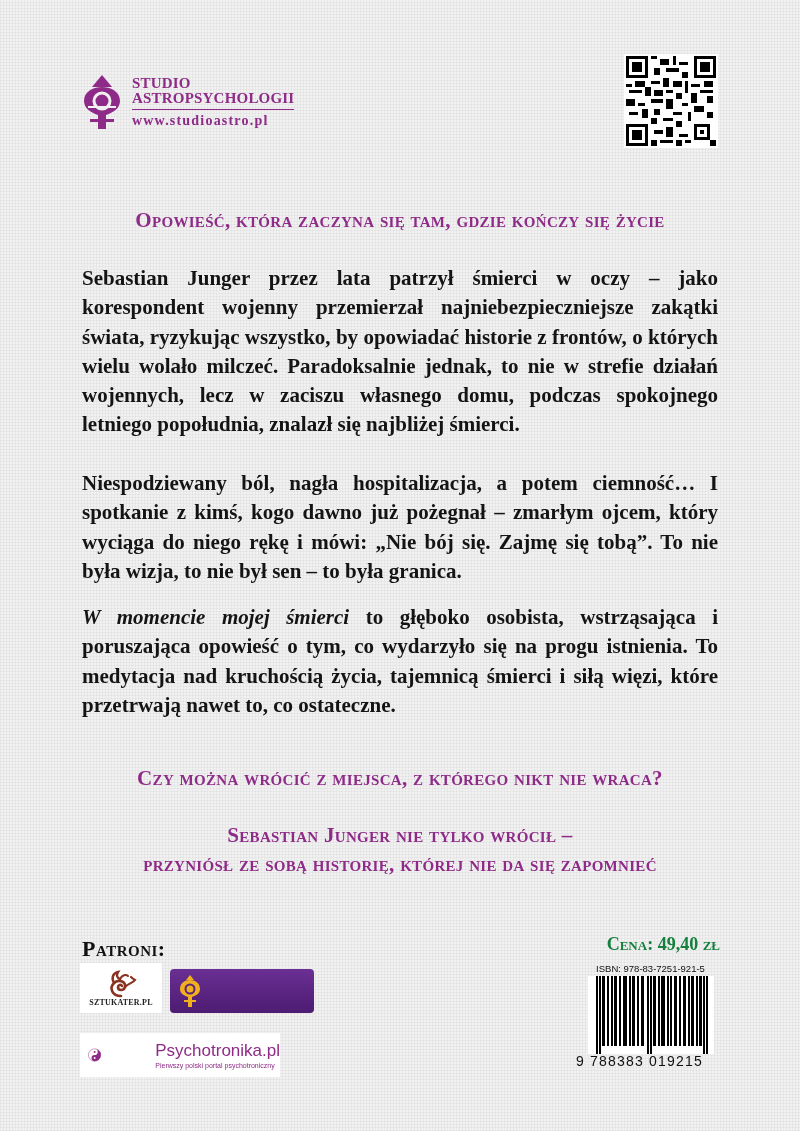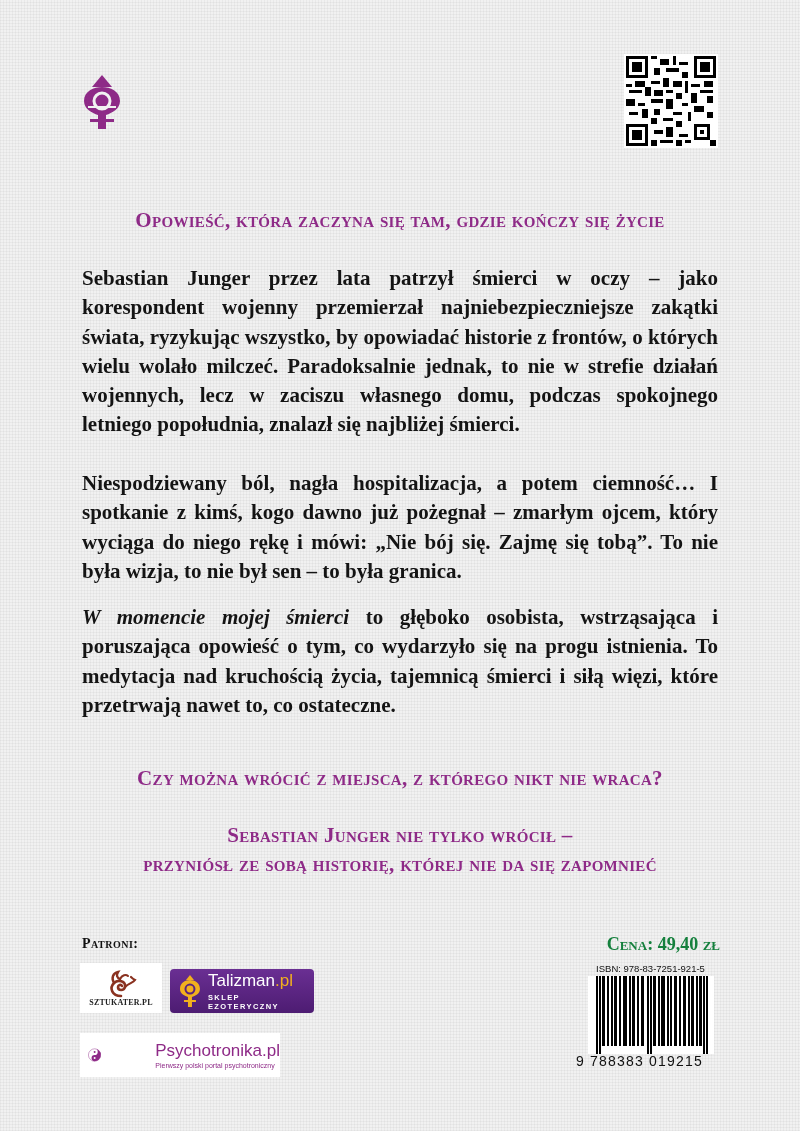--- a/index.html
+++ b/index.html
@@ -41,21 +41,21 @@
   
   .body-text {
     left: 82px; width: 636px; font-family: "Liberation Serif", serif; font-weight: bold;
     font-size: 21px; line-height: 29.3px; text-align: justify; color: #141414;
   }
   .body-text p { margin: 0; }
   .body-text em { font-style: italic; }
 
   .patroni-label {
     left: 82px; top: 936px; font-family: "Liberation Serif", serif; font-weight: bold;
-    font-variant: small-caps; font-size: 14px; letter-spacing: 0.5px; color: #111;
+    font-variant: small-caps; font-size: 22px; letter-spacing: 0.5px; color: #111;
   }
   .price-label {
     left: 560px; top: 934px; width: 160px; text-align: right;
     font-family: "Liberation Serif", serif; font-weight: bold; font-variant: small-caps;
     font-size: 18px; color: #15803d;
   }
 
   .sztukater { left: 80px; top: 963px; width: 82px; height: 50px; background: #fff; display: flex; flex-direction: column; align-items: center; justify-content: flex-end; }
   .sztukater-label { font-family: "Liberation Serif", serif; font-size: 8px; font-weight: bold; color: #222; margin-bottom: 6px; letter-spacing: 0.2px; }
 
@@ -82,20 +82,25 @@
 </head>
 <body>
 
 <div class="abs pub-logo">
   <svg class="pub-emblem" viewBox="0 0 44 58">
     <path d="M22 2 L32 14 L12 14 Z" fill="#8e2a87"></path>
     <path d="M4 28 C4 18, 14 14, 22 14 C30 14, 40 18, 40 28 C40 36, 32 40, 26 42 L26 46 L34 46 L34 49 L26 49 L26 56 L18 56 L18 49 L10 49 L10 46 L18 46 L18 42 C12 40, 4 36, 4 28 Z" fill="#8e2a87"></path>
     <circle cx="22" cy="28" r="8" fill="none" stroke="#f1f1f1" stroke-width="3"></circle>
     <rect x="8" y="33" width="28" height="2" fill="#f1f1f1"></rect>
   </svg>
+  <div class="pub-text">
+    <span class="pub-line1">STUDIO</span>
+    <span class="pub-line2">ASTROPSYCHOLOGII</span>
+    <span class="pub-url">www.studioastro.pl</span>
+  </div>
 </div>
 
 <svg class="abs qr" viewBox="0 0 29 29" shape-rendering="crispEdges">
   <rect width="29" height="29" fill="#fff"></rect>
   <g fill="#000">
     <rect x="0" y="0" width="7" height="7"></rect>
       <rect x="1" y="1" width="5" height="5" fill="#fff"></rect>
       <rect x="2" y="2" width="3" height="3"></rect>
     <rect x="22" y="0" width="7" height="7"></rect>
       <rect x="23" y="1" width="5" height="5" fill="#fff"></rect>
@@ -182,24 +187,20 @@
   </svg>
   <span class="sztukater-label">SZTUKATER.PL</span>
 </div>
 
 <div class="abs talizman">
   <svg width="24" height="34" viewBox="0 0 24 34">
     <path d="M12 1 L16 6 L8 6 Z" fill="#f2b01e"></path>
     <path d="M2 15 C2 9, 7 6, 12 6 C17 6, 22 9, 22 15 C22 20, 17 22, 14 23 L14 26 L18 26 L18 28 L14 28 L14 33 L10 33 L10 28 L6 28 L6 26 L10 26 L10 23 C7 22, 2 20, 2 15 Z" fill="#f2b01e"></path>
     <circle cx="12" cy="15" r="4.5" fill="none" stroke="#5a237f" stroke-width="2"></circle>
   </svg>
-  <div class="talizman-text">
-    <span class="talizman-name"><span>Talizman</span><span class="tld">.pl</span></span>
-    <span class="talizman-sub">SKLEP EZOTERYCZNY</span>
-  </div>
 </div>
 
 <div class="abs psycho">
   <svg width="30" height="30" viewBox="0 0 30 30">
     <circle cx="15" cy="15" r="14" fill="#fff" stroke="#8e2a87" stroke-width="1"></circle>
     <path d="M15 1 A14 14 0 0 1 15 29 A7 7 0 0 1 15 15 A7 7 0 0 0 15 1 Z" fill="#8e2a87"></path>
     <circle cx="15" cy="8" r="2.2" fill="#8e2a87"></circle>
     <circle cx="15" cy="22" r="2.2" fill="#fff"></circle>
   </svg>
   <div class="psycho-text">

